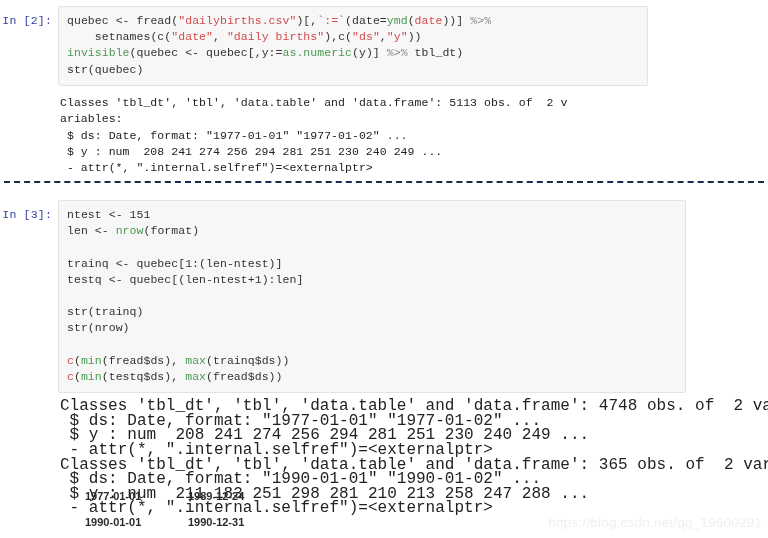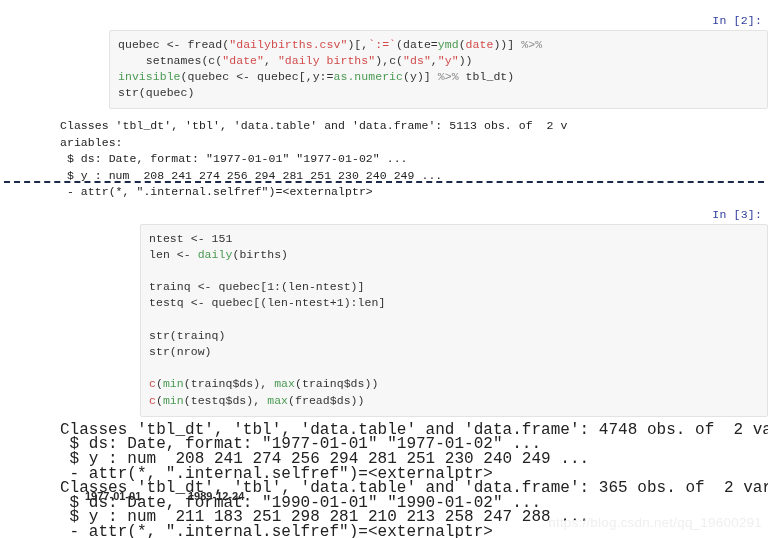--- a/index.html
+++ b/index.html
@@ -24,22 +24,21 @@
   }
 
   
   .cell {
     position: absolute;
     left: 0;
     width: 768px;
   }
   .cell-row {
     display: flex;
-    align-items: flex-end;
-    flex-direction: column;
+    align-items: flex-start;
   }
   .prompt {
     width: 52px;
     min-width: 52px;
     text-align: right;
     padding-right: 6px;
     color: #303F9F;
     font-family: "Liberation Mono", "DejaVu Sans Mono", monospace;
     font-size: 11.5px;
     line-height: 16.5px;
@@ -47,21 +46,21 @@
     padding-top: 7px;
     letter-spacing: 0.2px;
   }
   .input-area {
     background: #f7f7f7;
     border: 1px solid #e3e3e3;
     border-radius: 2px;
     padding: 6px 8px 7px 8px;
     box-sizing: border-box;
   }
-  .input-area.cell2 { width: 659px; }
+  .input-area.cell2 { width: 590px; }
   .input-area.cell3 { width: 628px; }
 
   pre.code {
     margin: 0;
     font-family: "Liberation Mono", "DejaVu Sans Mono", monospace;
     font-size: 11.5px;
     line-height: 16.2px;
     color: #333333;
     white-space: pre;
     letter-spacing: 0.05px;
@@ -169,29 +168,29 @@
     </div>
   </div>
 
   <div class="divider" style="top:181px;"></div>
 
   <div class="cell" id="cell-3" style="top:200px;">
     <div class="cell-row">
       <div class="prompt">In [3]:</div>
       <div class="input-area cell3">
         <pre class="code"><span class="tok-plain">ntest &lt;- </span><span class="tok-num">151</span>
-<span class="tok-plain">len &lt;- </span><span class="tok-fn">daily</span><span class="tok-plain">(births)</span>
+<span class="tok-plain">len &lt;- </span><span class="tok-fn">nrow</span><span class="tok-plain">(format)</span>
 
 <span class="tok-plain">trainq &lt;- quebec[1:(len-ntest)]</span>
 <span class="tok-plain">testq &lt;- quebec[(len-ntest+1):len]</span>
 
 <span class="tok-plain">str(trainq)</span>
 <span class="tok-plain">str(nrow)</span>
 
-<span class="tok-kw">c</span><span class="tok-plain">(</span><span class="tok-fn">min</span><span class="tok-plain">(trainq$ds), </span><span class="tok-fn">max</span><span class="tok-plain">(trainq$ds))</span>
+<span class="tok-kw">c</span><span class="tok-plain">(</span><span class="tok-fn">min</span><span class="tok-plain">(fread$ds), </span><span class="tok-fn">max</span><span class="tok-plain">(trainq$ds))</span>
 <span class="tok-kw">c</span><span class="tok-plain">(</span><span class="tok-fn">min</span><span class="tok-plain">(testq$ds), </span><span class="tok-fn">max</span><span class="tok-plain">(fread$ds))</span></pre>
       </div>
     </div>
     <div class="output-row" style="margin-top:6px;">
       <div class="output-spacer"></div>
       <pre class="output tight">Classes 'tbl_dt', 'tbl', 'data.table' and 'data.frame': 4748 obs. of  2 variables:
  $ ds: Date, format: "1977-01-01" "1977-01-02" ...
  $ y : num  208 241 274 256 294 281 251 230 240 249 ...
  - attr(*, ".internal.selfref")=&lt;externalptr&gt;
 Classes 'tbl_dt', 'tbl', 'data.table' and 'data.frame': 365 obs. of  2 variables:
@@ -199,17 +198,21 @@
  $ y : num  211 183 251 298 281 210 213 258 247 288 ...
  - attr(*, ".internal.selfref")=&lt;externalptr&gt;</pre>
     </div>
   </div>
 
   <div class="result-block" style="top:490px;">
     <div class="result-line">
       <span class="v1">1977-01-01</span>
       <span class="v2">1989-12-24</span>
     </div>
+    <div class="result-line" style="margin-top:14px;">
+      <span class="v1">1990-01-01</span>
+      <span class="v2">1990-12-31</span>
+    </div>
   </div>
 
   <div class="watermark">https://blog.csdn.net/qq_19600291</div>
 
 </div>
 
 </body></html>

